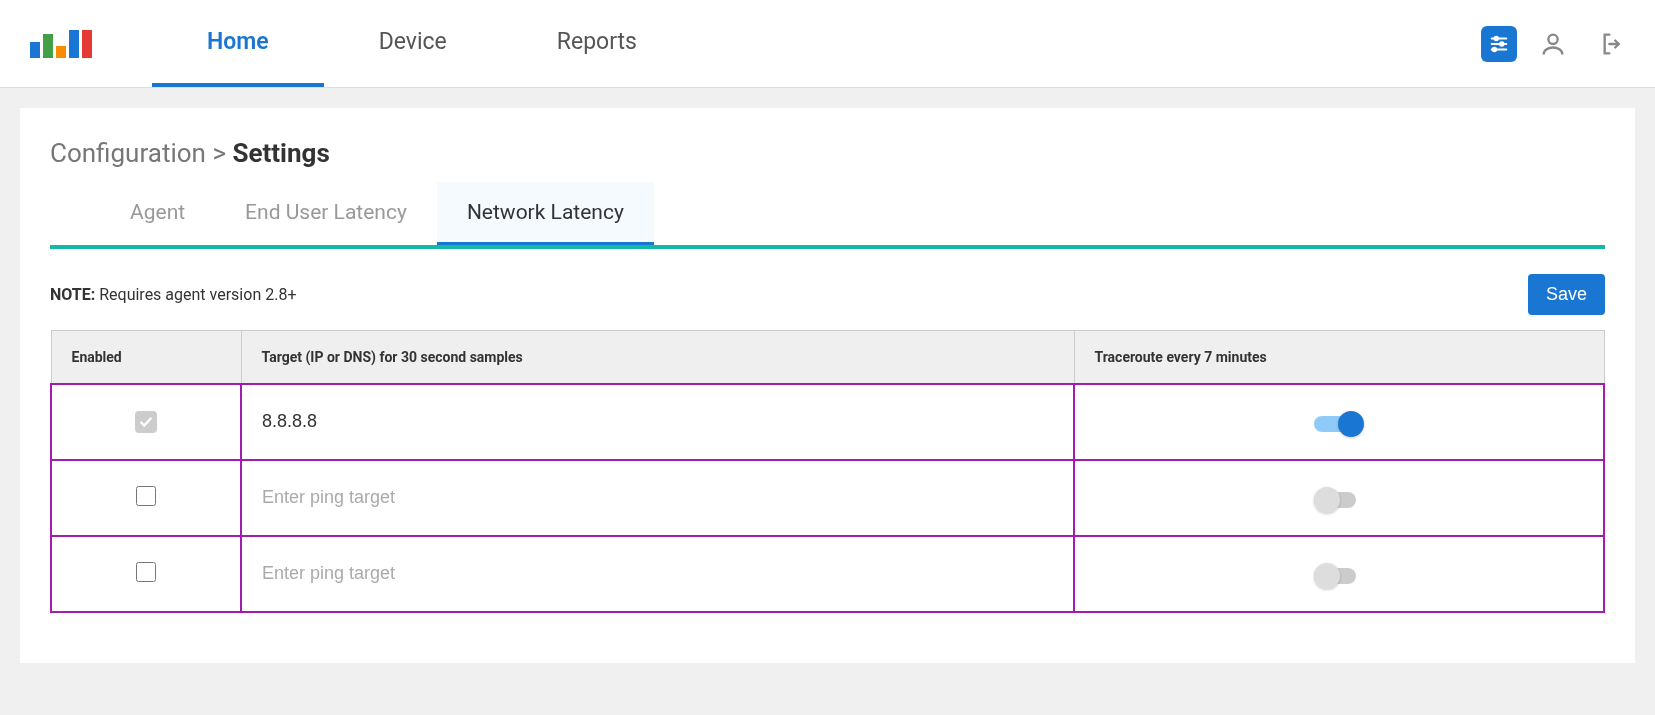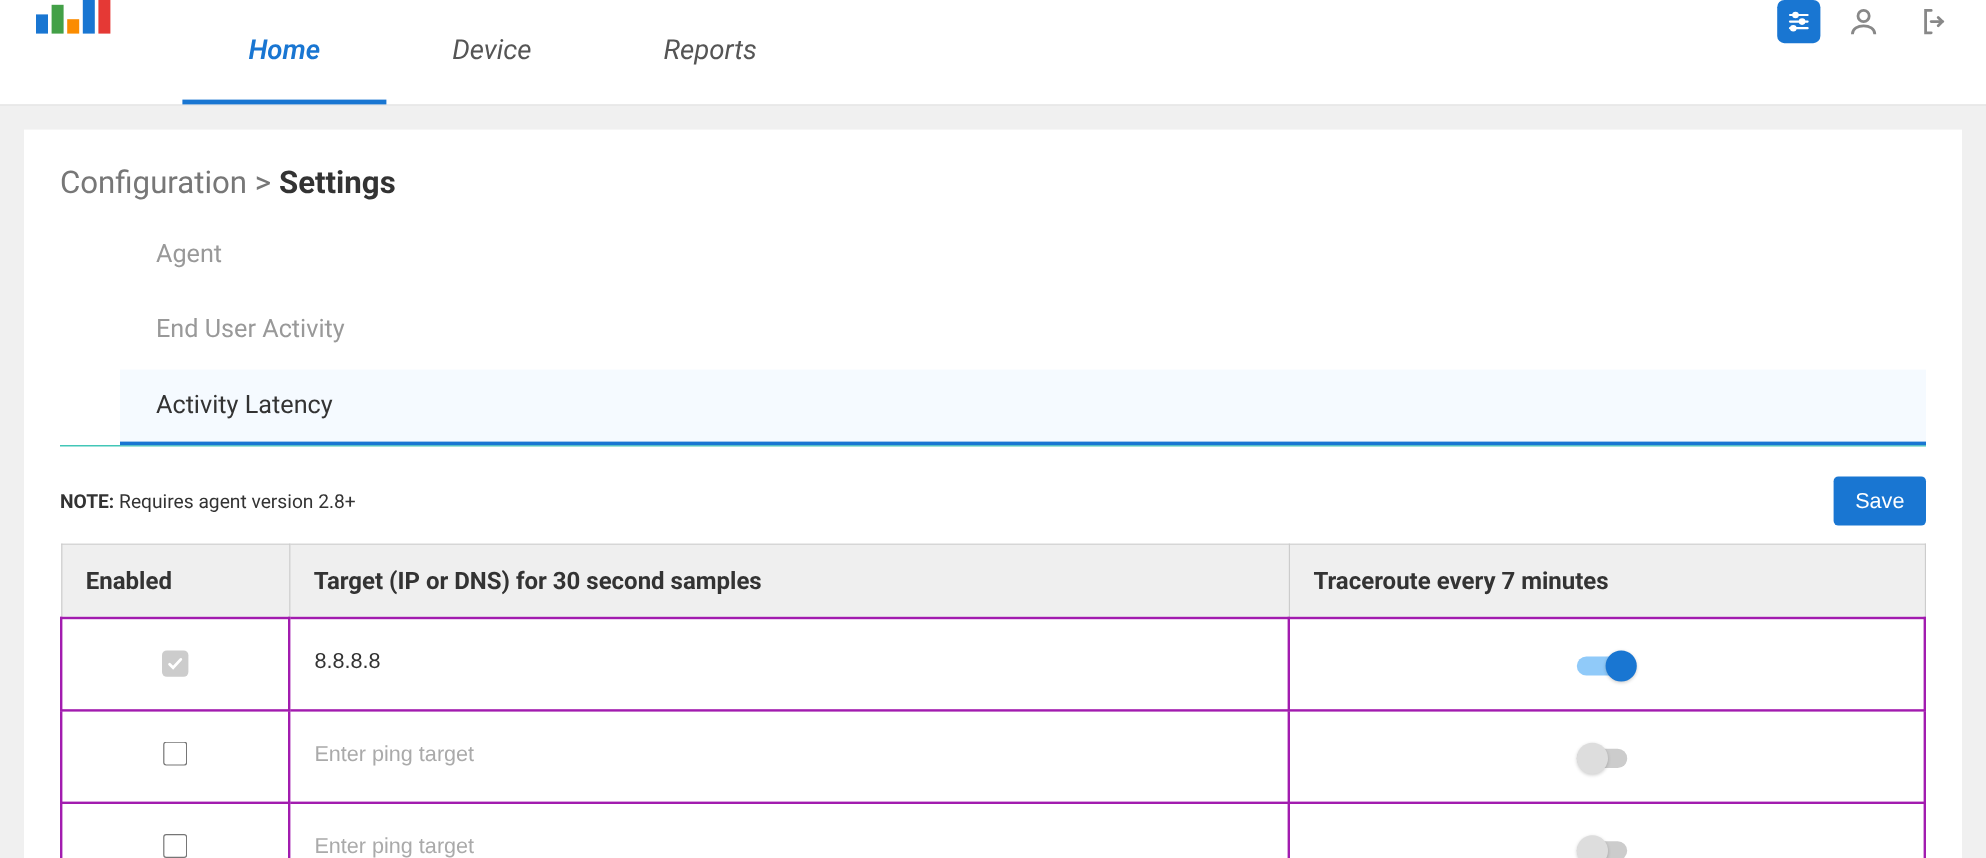--- a/index.html
+++ b/index.html
@@ -1,19 +1,19 @@
 <!DOCTYPE html>
 <html><head>
 <meta charset="utf-8">
 <style>
 * { box-sizing: border-box; margin: 0; padding: 0; }
 body { font-family: -apple-system, BlinkMacSystemFont, "Segoe UI", Roboto, Arial, sans-serif; background: #f0f0f0; color: #333; }
 
 
-.topbar { background: #fff; height: 88px; display: flex; align-items: flex-start; padding: 0 30px; border-bottom: 1px solid #ddd; font-style: italic; }
+.topbar { background: #fff; height: 88px; display: flex; align-items: center; padding: 0 30px; border-bottom: 1px solid #ddd; }
 .logo { display: flex; align-items: flex-end; gap: 3px; margin-right: 60px; }
 .logo-bar { width: 10px; }
 .logo-bar.b1 { background: #1976d2; height: 16px; }
 .logo-bar.b2 { background: #43a047; height: 24px; }
 .logo-bar.b3 { background: #fb8c00; height: 12px; }
 .logo-bar.b4 { background: #1976d2; height: 28px; }
 .logo-bar.b5 { background: #e53935; height: 28px; }
 
 .topnav { display: flex; gap: 0; height: 100%; align-items: stretch; }
 .topnav-item { display: flex; align-items: center; padding: 0 55px; font-size: 23px; color: #555; cursor: pointer; border-bottom: 4px solid transparent; text-decoration: none; }
@@ -22,33 +22,33 @@
 .topbar-right { margin-left: auto; display: flex; gap: 18px; align-items: center; }
 .icon-btn { width: 36px; height: 36px; display: flex; align-items: center; justify-content: center; cursor: pointer; color: #888; border-radius: 6px; }
 .icon-btn.primary { background: #1976d2; color: #fff; }
 
 
 .page { background: #fff; margin: 20px; padding: 30px 30px 50px 30px; }
 .breadcrumb { font-size: 26px; color: #777; margin-bottom: 14px; }
 .breadcrumb .current { color: #333; font-weight: 700; }
 
 
-.subtabs { display: flex; border-bottom: 1px solid #14b8a6; gap: 0; padding-left: 50px; flex-direction: column; }
+.subtabs { display: flex; border-bottom: 4px solid #14b8a6; gap: 0; padding-left: 50px; }
 .subtab { padding: 18px 30px; font-size: 21px; color: #999; cursor: pointer; border-bottom: 3px solid transparent; }
 .subtab.active { color: #333; background: #f5faff; border-bottom-color: #1976d2; }
 
 
 .note-row { display: flex; align-items: center; justify-content: space-between; margin: 25px 0 15px 0; }
 .note { font-size: 16px; color: #333; }
 .note b { font-weight: 700; }
 .save-btn { background: #1976d2; color: #fff; border: none; padding: 10px 18px; font-size: 18px; border-radius: 4px; cursor: pointer; }
 
 
 .tbl { width: 100%; border-collapse: collapse; border: 1px solid #ccc; }
-.tbl th { background: #efefef; text-align: left; font-size: 20px; font-weight: 700; color: #333; padding: 18px 20px; border: 1px solid #ccc; }
+.tbl th { background: #efefef; text-align: left; font-size: 14px; font-weight: 700; color: #333; padding: 18px 20px; border: 1px solid #ccc; }
 .tbl td { padding: 25px 20px; border: 2px solid #a21caf; font-size: 18px; vertical-align: top; }
 .tbl td.center { text-align: center; vertical-align: middle; }
 .col-enabled { width: 190px; }
 .col-trace { width: 530px; }
 
 .chk { width: 20px; height: 20px; cursor: pointer; }
 .chk-disabled { width: 22px; height: 22px; background: #ccc; border-radius: 4px; display: inline-flex; align-items: center; justify-content: center; color: #fff; }
 
 .target-input { border: none; font-size: 18px; width: 100%; outline: none; color: #333; background: transparent; }
 .target-input::placeholder { color: #aaa; }
@@ -106,22 +106,22 @@
 <div class="page">
 
   <div class="breadcrumb">
     <span>Configuration</span>
     <span>&gt;</span>
     <span class="current">Settings</span>
   </div>
 
   <div class="subtabs">
     <div class="subtab">Agent</div>
-    <div class="subtab">End User Activity</div>
-    <div class="subtab active">Activity Latency</div>
+    <div class="subtab">End User Latency</div>
+    <div class="subtab active">Network Latency</div>
   </div>
 
   <div class="note-row">
     <div class="note">
       <b>NOTE:</b>
       <span>Requires agent version 2.8+</span>
     </div>
     <button class="save-btn">Save</button>
   </div>
 

